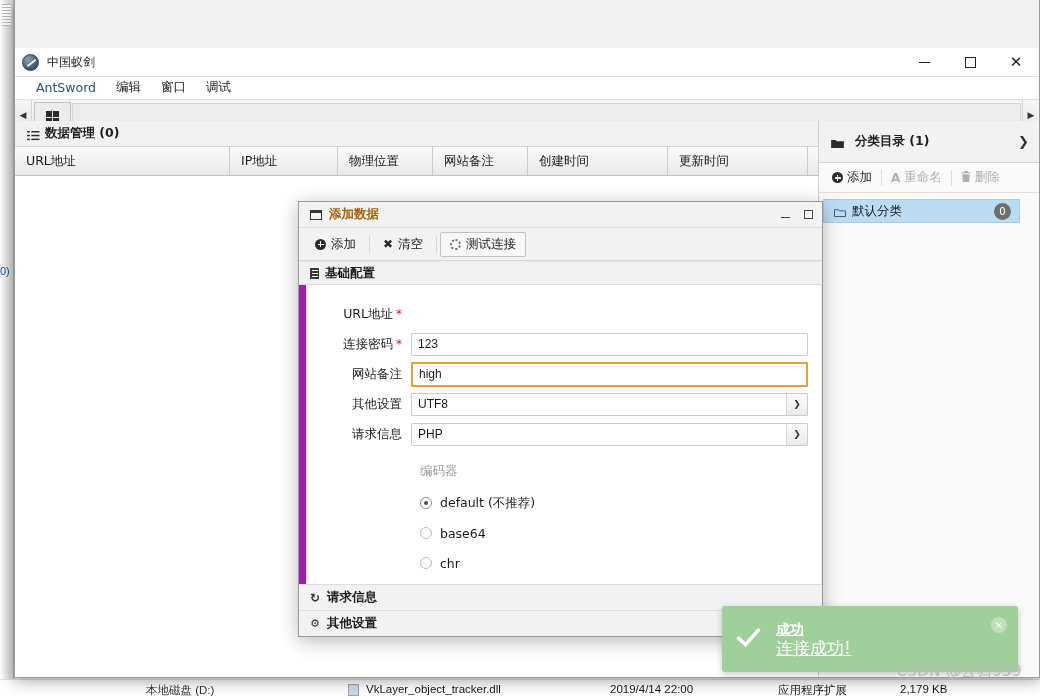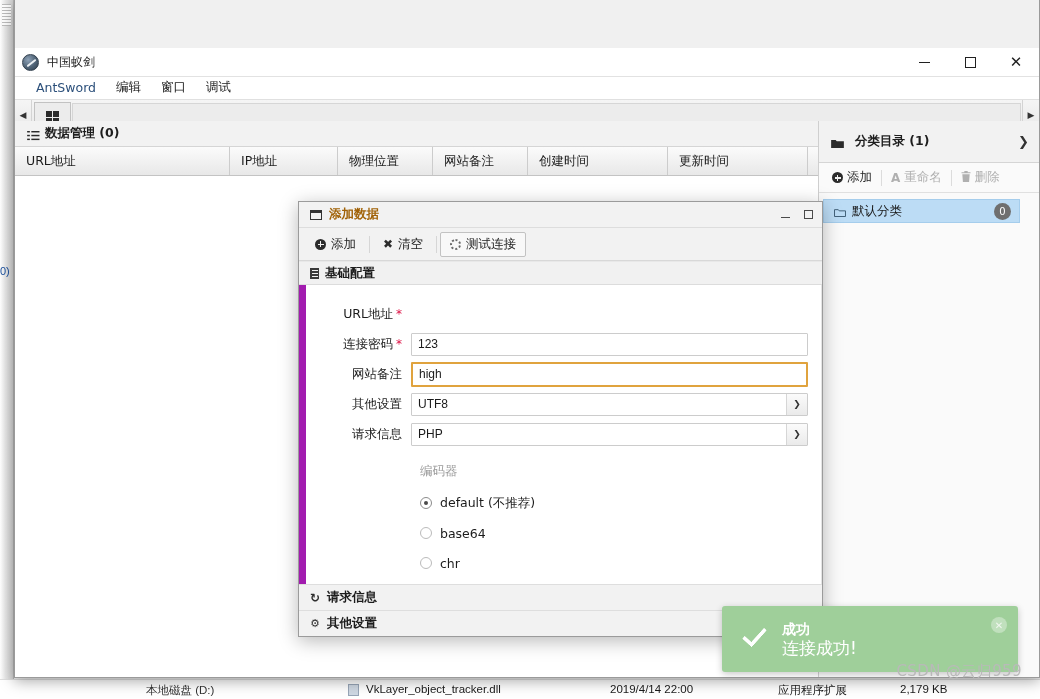--- a/index.html
+++ b/index.html
@@ -374,22 +374,23 @@
   }
   .refresh-ico { font-size: 12px; font-weight: bold; color: #2e2e2e; }
   .gears-ico { font-size: 11px; color: #2e2e2e; }
 
   
   #toast {
     position: absolute; left: 722px; top: 606px;
     width: 296px; height: 66px;
     background: #9fcf9a; border-radius: 3px;
     box-shadow: 0 2px 7px rgba(0,0,0,.22);
-    display: flex; align-items: center; padding-left: 18px;
+    display: flex; align-items: center; padding-left: 12px;
     color: #ffffff;
+    text-decoration: underline;
   }
   #toast-check {
     width: 30px; height: 30px; position: relative; flex: 0 0 30px; margin-right: 12px;
   }
   #toast-check::after {
     content: ""; position: absolute; left: 3px; top: 4px;
     width: 19px; height: 9px;
     border-left: 4px solid #fff; border-bottom: 4px solid #fff;
     transform: rotate(-48deg); border-radius: 1px;
   }

